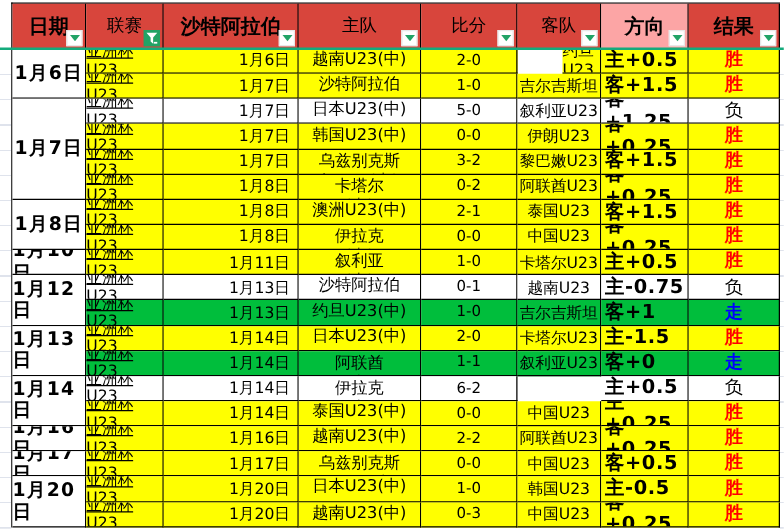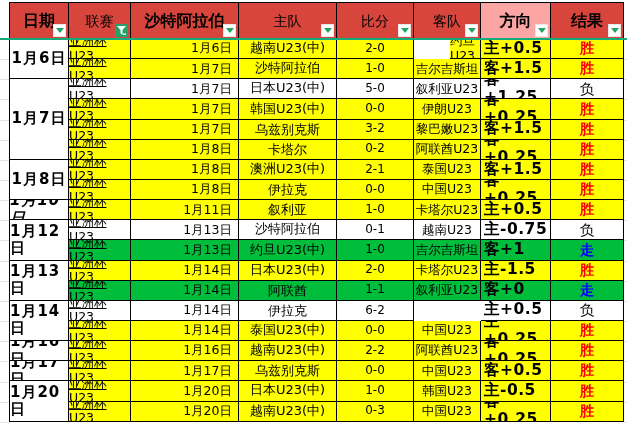--- a/index.html
+++ b/index.html
@@ -148,21 +148,21 @@
 
   <div class="cell hcell bold" style="grid-area: 1 / 8; background: rgb(216, 69, 60);">
     <span class="hlabel">结果</span>
     <span class="filter-btn">
       <span class="tri"></span>
     </span>
   </div>
 <div class="cell date-cell" style="grid-area: 2 / 1 / span 2;">1月6日</div>
       <div class="cell date-cell" style="grid-area: 4 / 1 / span 4;">1月7日</div>
       <div class="cell date-cell" style="grid-area: 8 / 1 / span 2;">1月8日</div>
-      <div class="cell date-cell" style="grid-area: 10 / 1 / span 1; font-style: italic;">1月10日</div>
+      <div class="cell date-cell" style="grid-area: 10 / 1 / span 1;">1月10日</div>
       <div class="cell date-cell" style="grid-area: 11 / 1 / span 2;">1月12日</div>
       <div class="cell date-cell" style="grid-area: 13 / 1 / span 2;">1月13日</div>
       <div class="cell date-cell" style="grid-area: 15 / 1 / span 2;">1月14日</div>
       <div class="cell date-cell" style="grid-area: 17 / 1 / span 1;">1月16日</div>
       <div class="cell date-cell" style="grid-area: 18 / 1 / span 1;">1月17日</div>
       <div class="cell date-cell" style="grid-area: 19 / 1 / span 2;">1月20日</div>
       <div class="cell c-league bg-yellow" style="grid-area: 2 / 2;">亚洲杯U23</div>
       <div class="cell c-time bg-yellow" style="grid-area: 2 / 3;">1月6日</div>
       <div class="cell c-home bg-yellow" style="grid-area: 2 / 4;">越南U23(中)</div>
       <div class="cell c-score bg-yellow" style="grid-area: 2 / 5;">2-0</div>

